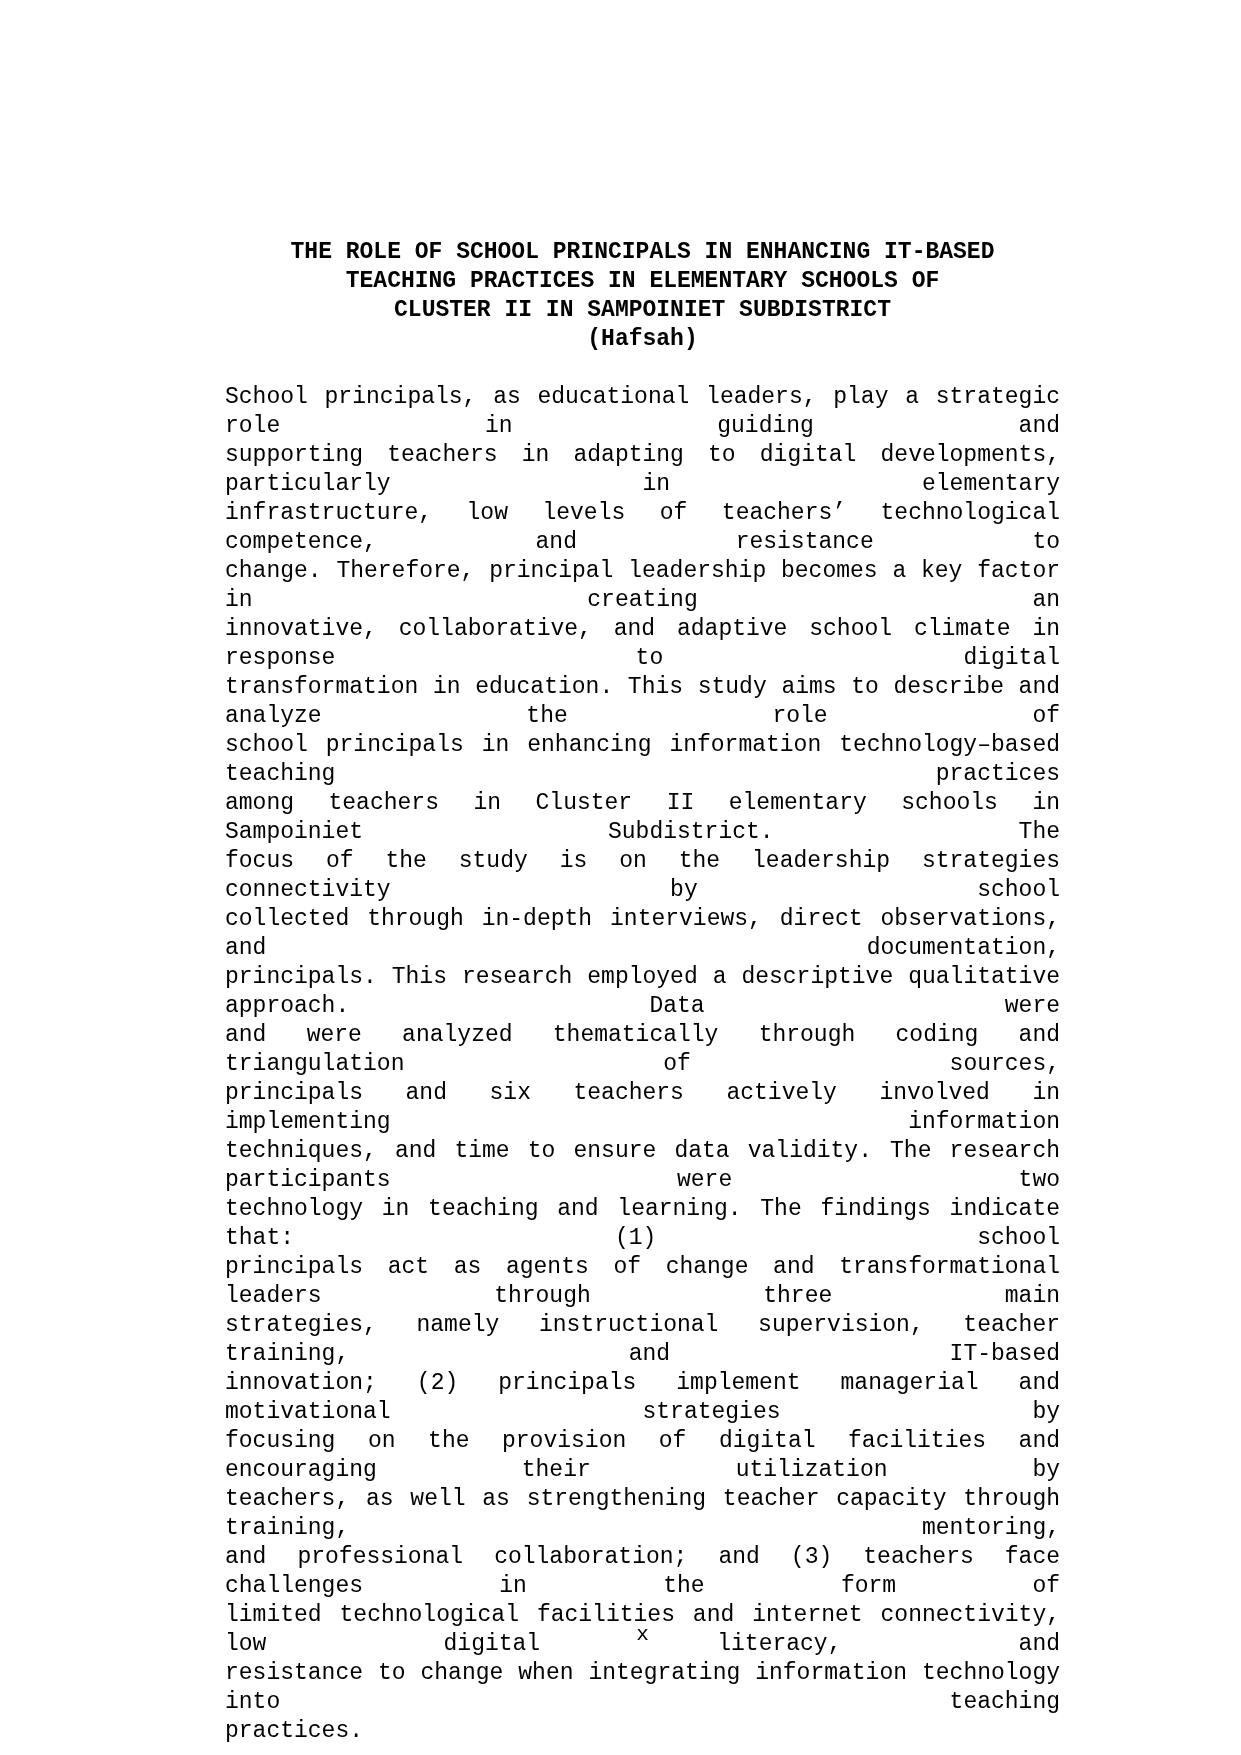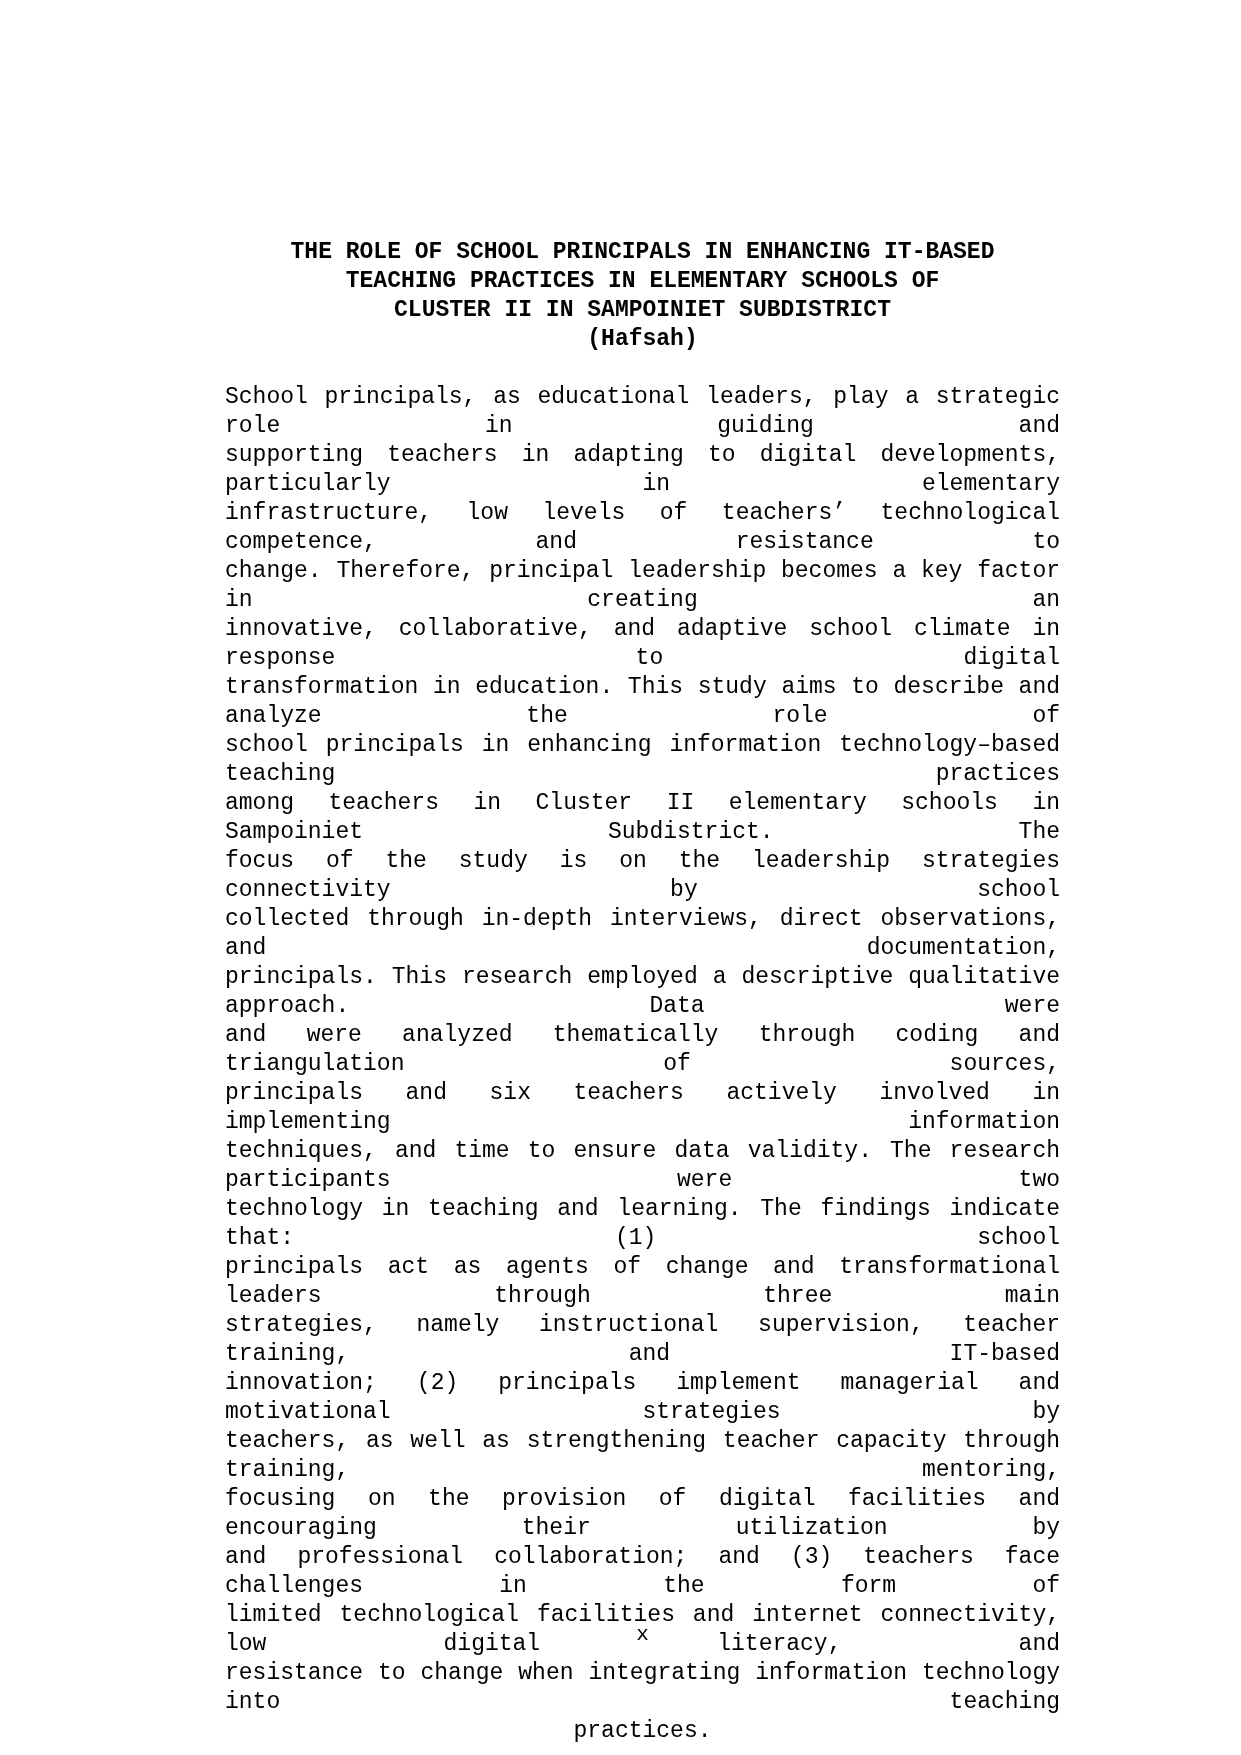--- a/index.html
+++ b/index.html
@@ -39,21 +39,21 @@
     font-weight: bold;
   }
   .abstract-body {
     margin-top: 29px;
   }
   .abstract-line {
     text-align: justify;
     text-align-last: justify;
   }
   .abstract-line:last-child {
-    text-align: center;
+    text-align: left;
     text-align-last: auto;
   }
   .keywords-line {
     margin-top: 29px;
   }
   .keywords-label {
     font-weight: bold;
   }
   .keywords-text {
     font-style: italic;
@@ -95,22 +95,22 @@
         <div class="abstract-line">focus of the study is on the leadership strategies connectivity by school</div>
         <div class="abstract-line">collected through in-depth interviews, direct observations, and documentation,</div>
         <div class="abstract-line">principals. This research employed a descriptive qualitative approach. Data were</div>
         <div class="abstract-line">and were analyzed thematically through coding and triangulation of sources,</div>
         <div class="abstract-line">principals and six teachers actively involved in implementing information</div>
         <div class="abstract-line">techniques, and time to ensure data validity. The research participants were two</div>
         <div class="abstract-line">technology in teaching and learning. The findings indicate that: (1) school</div>
         <div class="abstract-line">principals act as agents of change and transformational leaders through three main</div>
         <div class="abstract-line">strategies, namely instructional supervision, teacher training, and IT-based</div>
         <div class="abstract-line">innovation; (2) principals implement managerial and motivational strategies by</div>
+        <div class="abstract-line">focusing on the provision of digital facilities and encouraging their utilization by</div>
         <div class="abstract-line">teachers, as well as strengthening teacher capacity through training, mentoring,</div>
-        <div class="abstract-line">focusing on the provision of digital facilities and encouraging their utilization by</div>
         <div class="abstract-line">and professional collaboration; and (3) teachers face challenges in the form of</div>
         <div class="abstract-line">limited technological facilities and internet connectivity, low digital literacy, and</div>
         <div class="abstract-line">resistance to change when integrating information technology into teaching</div>
         <div class="abstract-line">practices.</div>
       </div>
 
     <div class="keywords-line">
       <span class="keywords-label">Keywords:</span>
       <span> </span>
       <span class="keywords-text">Principal leadership, role of the focus principal, IT-based learning</span>

